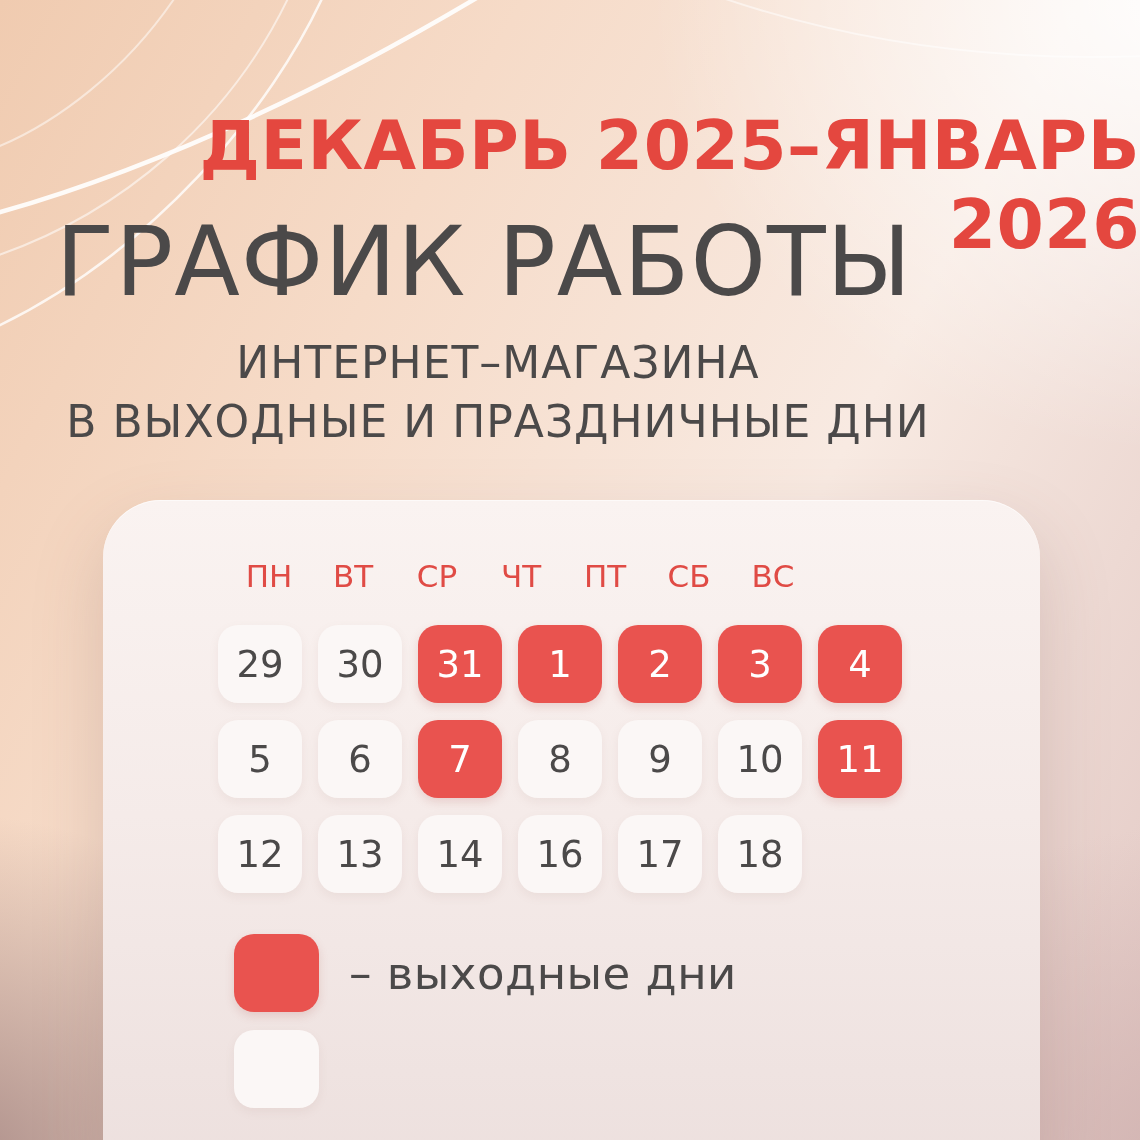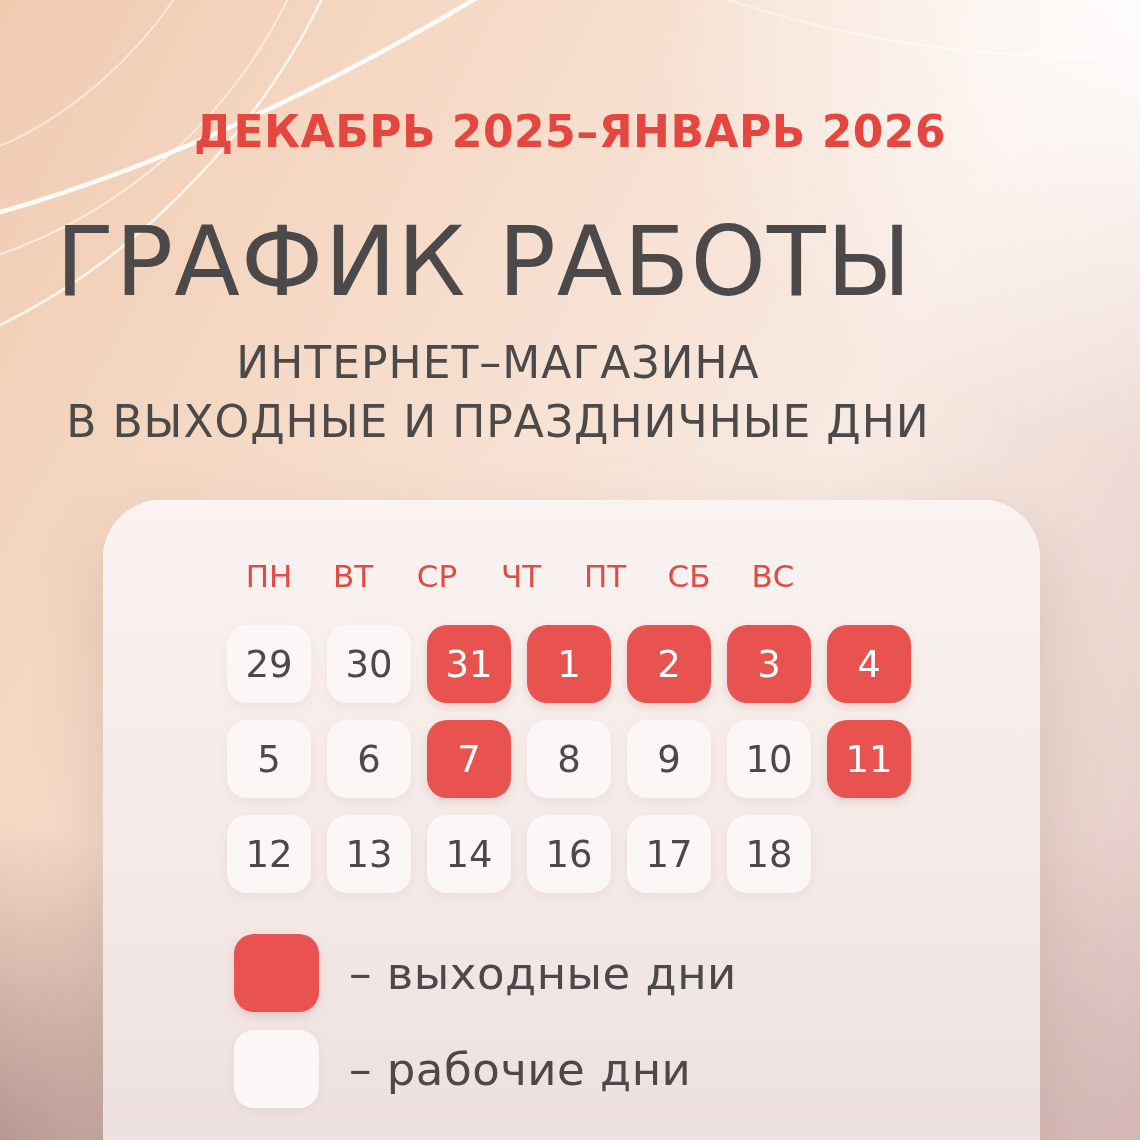--- a/index.html
+++ b/index.html
@@ -11,22 +11,22 @@
   .page{
     position:absolute;inset:0;width:1140px;height:1140px;
     background:
       radial-gradient(640px 580px at -4% 103%, rgba(167,136,132,.95) 0%, rgba(167,136,132,0) 62%),
       radial-gradient(640px 580px at 104% 103%, rgba(208,178,176,.9) 0%, rgba(208,178,176,0) 60%),
       radial-gradient(920px 780px at 104% 0%, rgba(255,255,255,.96) 0%, rgba(255,255,255,0) 58%),
       linear-gradient(118deg,#F0CBB0 0%,#F6DBC8 30%,#F8EAE2 62%,#E2C8C4 100%);
   }
   .deco{position:absolute;left:0;top:0;pointer-events:none;}
   .date-range{
-    position:absolute;left:0;top:106px;width:1140px;text-align:center;
-    font-size:44px;font-weight:700;letter-spacing:.5px;
+    position:absolute;left:0;top:106px;width:1140px;text-align:right;
+    font-size:68px;font-weight:700;letter-spacing:.5px;
     color:var(--title_red,#E4473F);
   }
   .main-title{
     position:absolute;left:0;top:206px;width:968px;text-align:center;
     font-size:96px;font-weight:400;letter-spacing:1px;
     color:var(--text_dark,#4B4949);
   }
   .subtitle{
     position:absolute;left:0;top:334px;width:996px;text-align:center;
     font-size:44px;font-weight:400;letter-spacing:1px;line-height:1.33;
@@ -40,21 +40,21 @@
   }
   .weekdays{
     position:absolute;left:124px;top:54px;
     display:grid;grid-template-columns:repeat(7,84px);
   }
   .weekday{
     text-align:center;font-size:31px;font-weight:400;
     color:var(--weekday_red,#E04B45);line-height:44px;
   }
   .grid{
-    position:absolute;left:124px;top:125px;
+    position:absolute;left:115px;top:125px;
     display:grid;grid-template-columns:repeat(7,84px);column-gap:16px;
     grid-auto-rows:78px;row-gap:17px;
   }
   .cell{
     border-radius:20px;display:flex;align-items:center;justify-content:center;
     font-size:37px;color:var(--text_dark,#4E4A49);
   }
   .cell.work{
     background:var(--work_cell,#FBF7F6);
     box-shadow:0 4px 10px rgba(170,128,118,.10);
@@ -133,18 +133,17 @@
         <div class="cell work">18</div>
       </div>
 
     <div class="legend">
       <div class="legend-row">
         <span class="swatch off"></span>
         <span class="legend-label">– выходные дни</span>
       </div>
       <div class="legend-row">
         <span class="swatch work"></span>
-        <span class="legend-label">– рабочие дни</span>
       </div>
     </div>
 
   </div>
 </div>
 
 </body></html>

